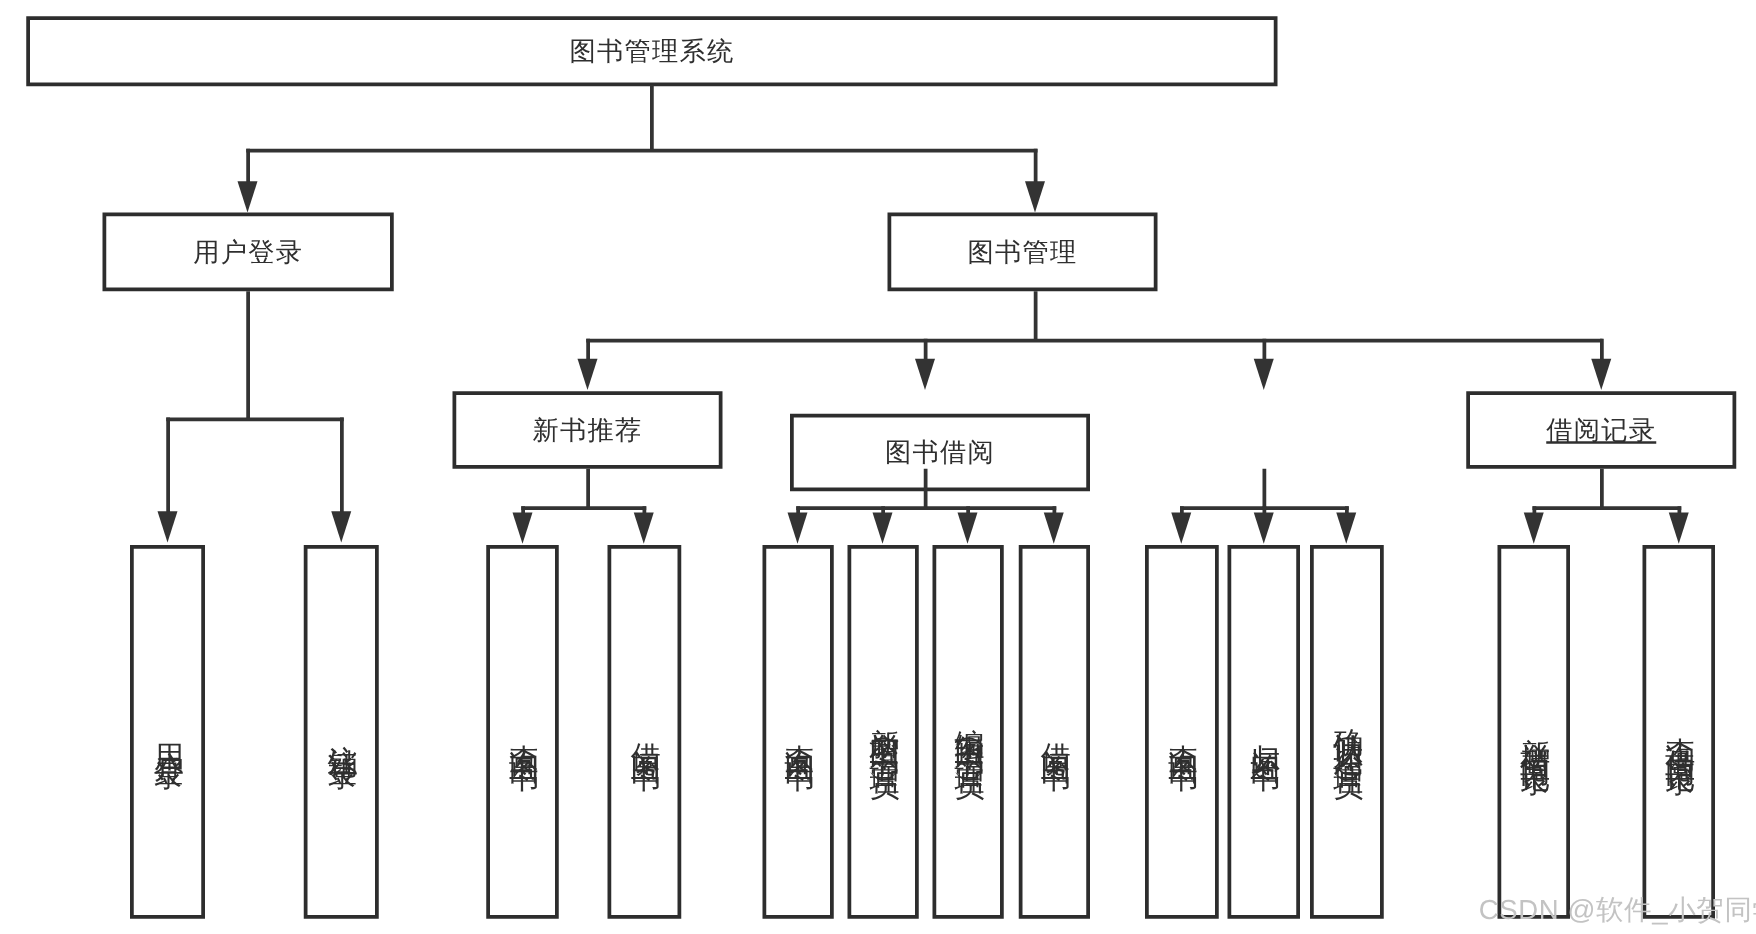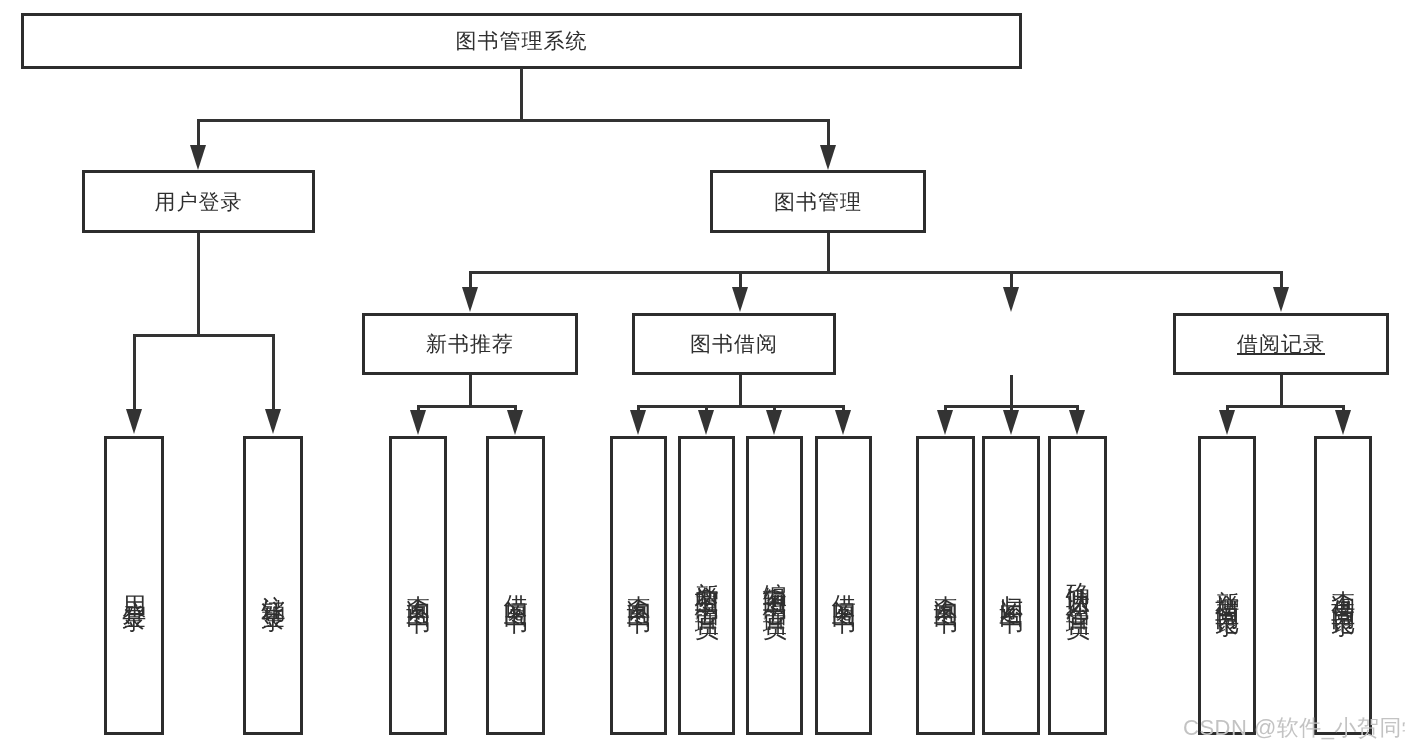--- a/index.html
+++ b/index.html
@@ -88,21 +88,21 @@
   <div class="vline" style="left:739px; top:271px; width:3px; height:18px;"></div>
   <div class="arrow" style="left:732px; top:287px;"></div>
   <div class="vline" style="left:1010px; top:271px; width:3px; height:18px;"></div>
   <div class="arrow" style="left:1003px; top:287px;"></div>
   <div class="vline" style="left:1280px; top:271px; width:3px; height:18px;"></div>
   <div class="arrow" style="left:1273px; top:287px;"></div>
 
   <div class="box hbox" style="left:362px; top:313px; width:216px; height:62px;">
     <span>新书推荐</span>
   </div>
-  <div class="box hbox" style="left:632px; top:313px; width:204px; height:62px;">
+  <div class="box hbox" style="left:632px; top:331px; width:240px; height:62px;">
     <span>图书借阅</span>
   </div>
   <div class="box hbox" style="left:1173px; top:313px; width:216px; height:62px;text-decoration:underline;">
     <span>借阅记录</span>
   </div>
 
   <div class="vline" style="left:469px; top:375px; width:3px; height:32px;"></div>
   <div class="hline" style="left:417px; top:405px; width:100px; height:3px;"></div>
   <div class="vline" style="left:417px; top:405px; width:3px; height:8px;"></div>
   <div class="arrow" style="left:410px; top:410px;"></div>

